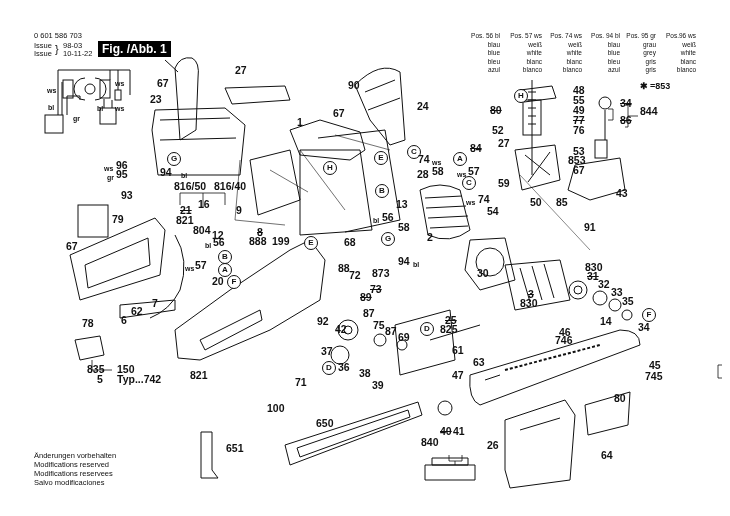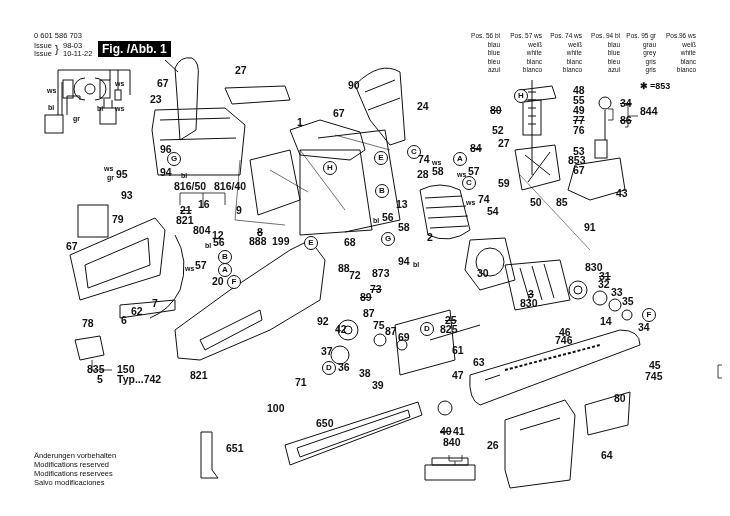--- a/index.html
+++ b/index.html
@@ -208,21 +208,21 @@
 
 <div class="lbl" style="left:157px;top:78px;">67</div>
 <div class="lbl" style="left:150px;top:94px;">23</div>
 <div class="lbl" style="left:235px;top:65px;">27</div>
 <div class="lbl" style="left:348px;top:80px;">90</div>
 <div class="lbl" style="left:417px;top:101px;">24</div>
 <div class="lbl" style="left:297px;top:117px;">1</div>
 <div class="lbl" style="left:333px;top:108px;">67</div>
 
 <div class="lbl sm" style="left:104px;top:163px;">ws</div>
-<div class="lbl" style="left:116px;top:144px;margin-left:44px;">96</div>
+<div class="lbl" style="left:116px;top:160px;">96</div>
 <div class="lbl sm" style="left:107px;top:172px;">gr</div>
 <div class="lbl" style="left:116px;top:169px;">95</div>
 <div class="lbl" style="left:160px;top:167px;">94</div>
 <div class="lbl sm" style="left:181px;top:170px;">bl</div>
 <div class="lbl" style="left:174px;top:181px;">816/50</div>
 <div class="lbl" style="left:214px;top:181px;">816/40</div>
 <div class="lbl" style="left:198px;top:199px;">16</div>
 <div class="lbl" style="left:121px;top:190px;">93</div>
 <div class="lbl" style="left:236px;top:205px;">9</div>
 <div class="lbl" style="left:112px;top:214px;">79</div>
@@ -305,42 +305,42 @@
 <div class="lbl" style="left:487px;top:206px;">54</div>
 
 <div class="lbl" style="left:620px;top:98px;text-decoration:line-through;">34</div>
 <div class="lbl" style="left:620px;top:115px;text-decoration:line-through;">86</div>
 <div class="lbl" style="left:640px;top:106px;">844</div>
 <div class="lbl" style="left:616px;top:188px;">43</div>
 <div class="lbl" style="left:584px;top:222px;">91</div>
 
 <div class="lbl" style="left:477px;top:268px;">30</div>
 <div class="lbl" style="left:585px;top:262px;">830</div>
-<div class="lbl" style="left:599px;top:271px;text-decoration:line-through;">31</div>
+<div class="lbl" style="left:587px;top:271px;text-decoration:line-through;">31</div>
 <div class="lbl" style="left:598px;top:279px;">32</div>
 <div class="lbl" style="left:611px;top:287px;">33</div>
 <div class="lbl" style="left:622px;top:296px;">35</div>
 <div class="lbl" style="left:600px;top:316px;">14</div>
 <div class="lbl" style="left:638px;top:322px;">34</div>
 <div class="lbl" style="left:528px;top:289px;text-decoration:line-through;">3</div>
 <div class="lbl" style="left:520px;top:298px;">830</div>
 
 <div class="lbl" style="left:445px;top:315px;text-decoration:line-through;text-align:right;">25</div>
 <div class="lbl" style="left:440px;top:324px;">825</div>
 <div class="lbl" style="left:452px;top:345px;">61</div>
 <div class="lbl" style="left:473px;top:357px;">63</div>
 <div class="lbl" style="left:452px;top:370px;">47</div>
 <div class="lbl" style="left:559px;top:327px;">46</div>
 <div class="lbl" style="left:555px;top:335px;">746</div>
 <div class="lbl" style="left:649px;top:360px;">45</div>
 <div class="lbl" style="left:645px;top:371px;">745</div>
 <div class="lbl" style="left:614px;top:393px;">80</div>
 <div class="lbl" style="left:440px;top:426px;text-decoration:line-through;">40</div>
 <div class="lbl" style="left:453px;top:426px;">41</div>
-<div class="lbl" style="left:443px;top:437px;text-align:center;">840</div>
+<div class="lbl" style="left:421px;top:437px;text-align:center;">840</div>
 <div class="lbl" style="left:487px;top:440px;">26</div>
 <div class="lbl" style="left:601px;top:450px;">64</div>
 
 <div class="abs foot" style="left:34px;top:451px;">
   <div>Änderungen vorbehalten</div>
   <div>Modifications reserved</div>
   <div>Modifications reservees</div>
   <div>Salvo modificaciones</div>
 </div>
 

